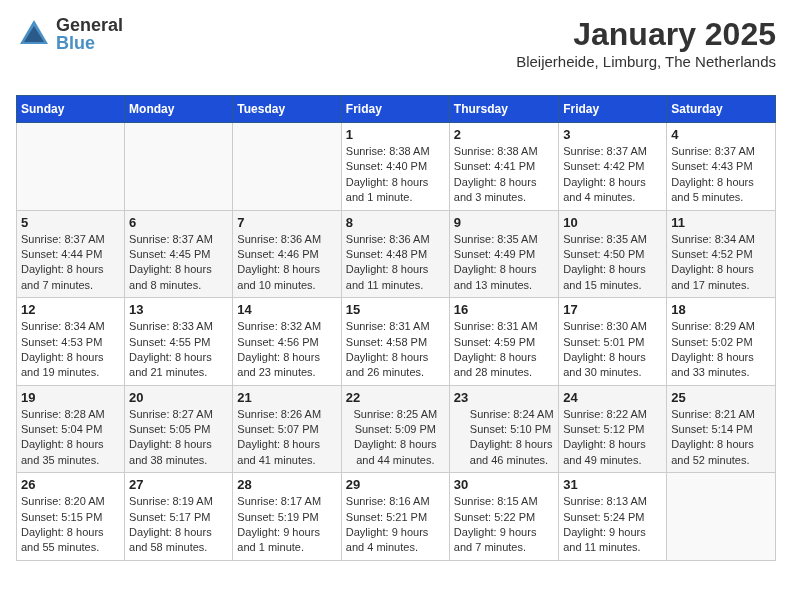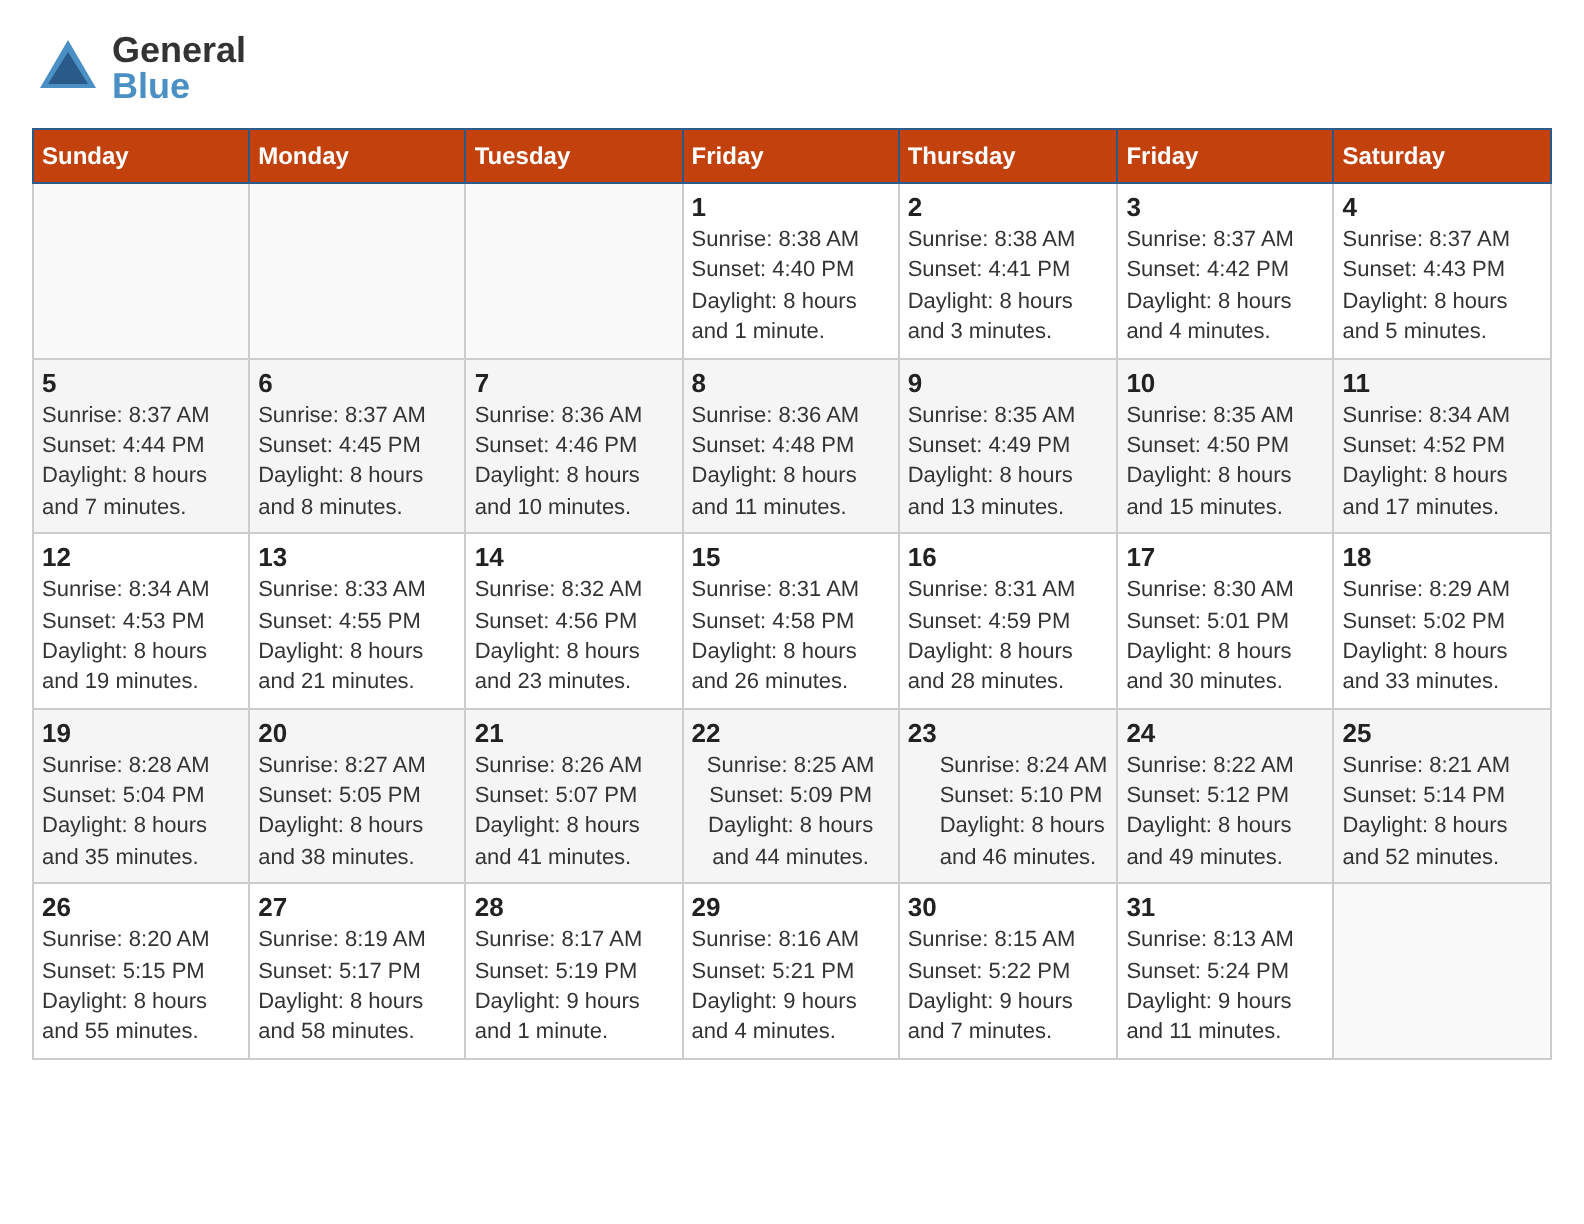--- a/index.html
+++ b/index.html
@@ -7,21 +7,21 @@
       font-family: Arial, sans-serif;
       background: #fff;
       width: 792px;
       min-height: 612px;
       padding: 16px;
     }
     .header {
       display: flex;
       justify-content: space-between;
       align-items: flex-start;
-      margin-bottom: 12px;
+      margin-bottom: 25px;
     }
     .logo {
       display: flex;
       align-items: center;
     }
     .logo-text {
       display: flex;
       flex-direction: column;
       line-height: 1;
     }
@@ -51,21 +51,21 @@
     .location {
       font-size: 15px;
       color: #333;
     }
     .calendar {
       width: 100%;
       border-collapse: collapse;
       font-size: 11px;
     }
     .calendar th {
-      background-color: #c2410c;
+      background-color: #1d4ed8;
       color: #fff;
       padding: 6px 4px;
       text-align: left;
       font-size: 12px;
       font-weight: bold;
       border: 1px solid #2a5a8a;
     }
     .calendar td {
       border: 1px solid #ccc;
       vertical-align: top;
@@ -98,20 +98,24 @@
   <div class="logo">
     <svg class="logo-icon" viewBox="0 0 36 36">
       <polygon points="18,4 32,28 4,28" fill="#4a90c4"></polygon>
       <polygon points="18,10 28,26 8,26" fill="#2a5a8a"></polygon>
     </svg>
     <div class="logo-text">
       <span class="logo-general">General</span>
       <span class="logo-blue">Blue</span>
     </div>
   </div>
+  <div class="title-block">
+    <div class="month-title">January 2025</div>
+    <div class="location">Bleijerheide, Limburg, The Netherlands</div>
+  </div>
 </div>
 
 <table class="calendar">
   <thead>
     <tr id="header-row">
     <th>Sunday</th>
         <th>Monday</th>
         <th>Tuesday</th>
         <th>Friday</th>
         <th>Thursday</th>

